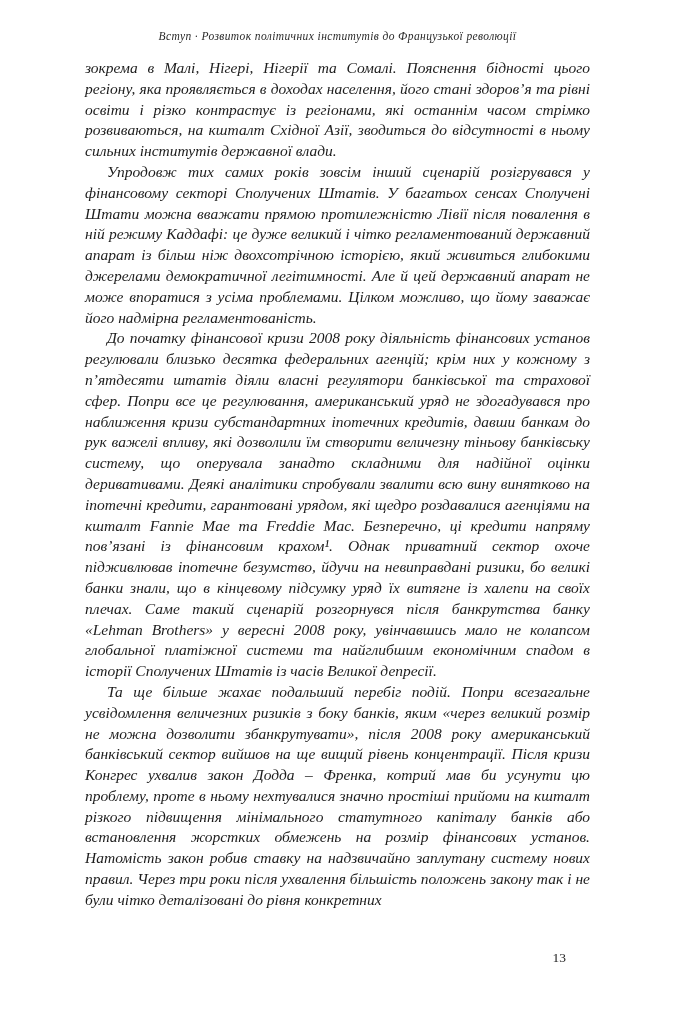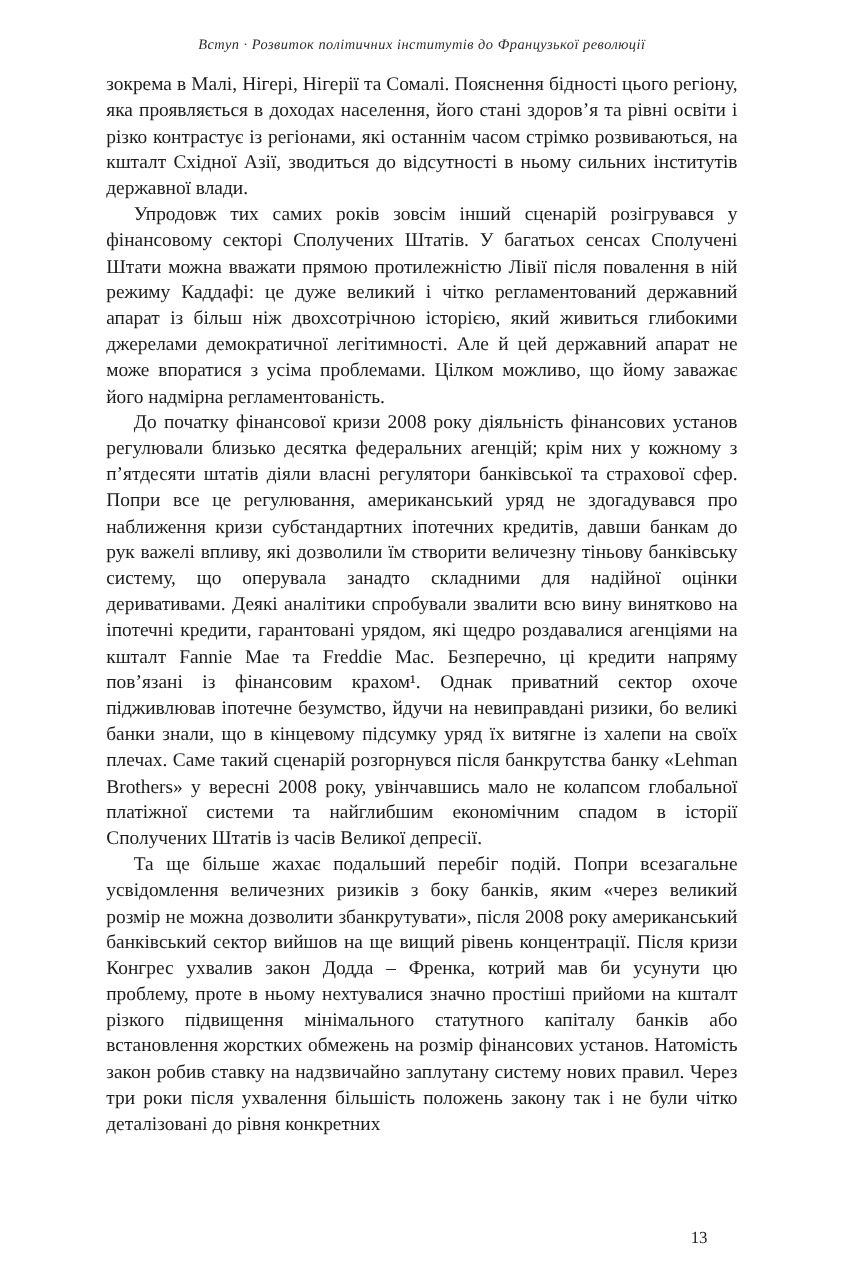--- a/index.html
+++ b/index.html
@@ -34,35 +34,35 @@
     left: 85px;
     width: 505px;
     text-align: justify;
     font-size: 15.5px;
     line-height: 20.8px;
     color: #1c1c1c;
   }
   .para {
     margin: 0;
     text-indent: 22px;
+    font-style: italic;
   }
   .para.no-indent {
     text-indent: 0;
   }
   .page-number {
     position: absolute;
     top: 950px;
     left: 85px;
     width: 505px;
     text-align: right;
     padding-right: 24px;
     box-sizing: border-box;
     font-size: 13.5px;
     color: #1c1c1c;
-    margin-top: 32px;
   }
 </style>
 </head>
 <body>
 
 <div class="page">
 
   <div class="running-header">Вступ · Розвиток політичних інститутів до Французької революції</div>
 
   <div class="text-block">

